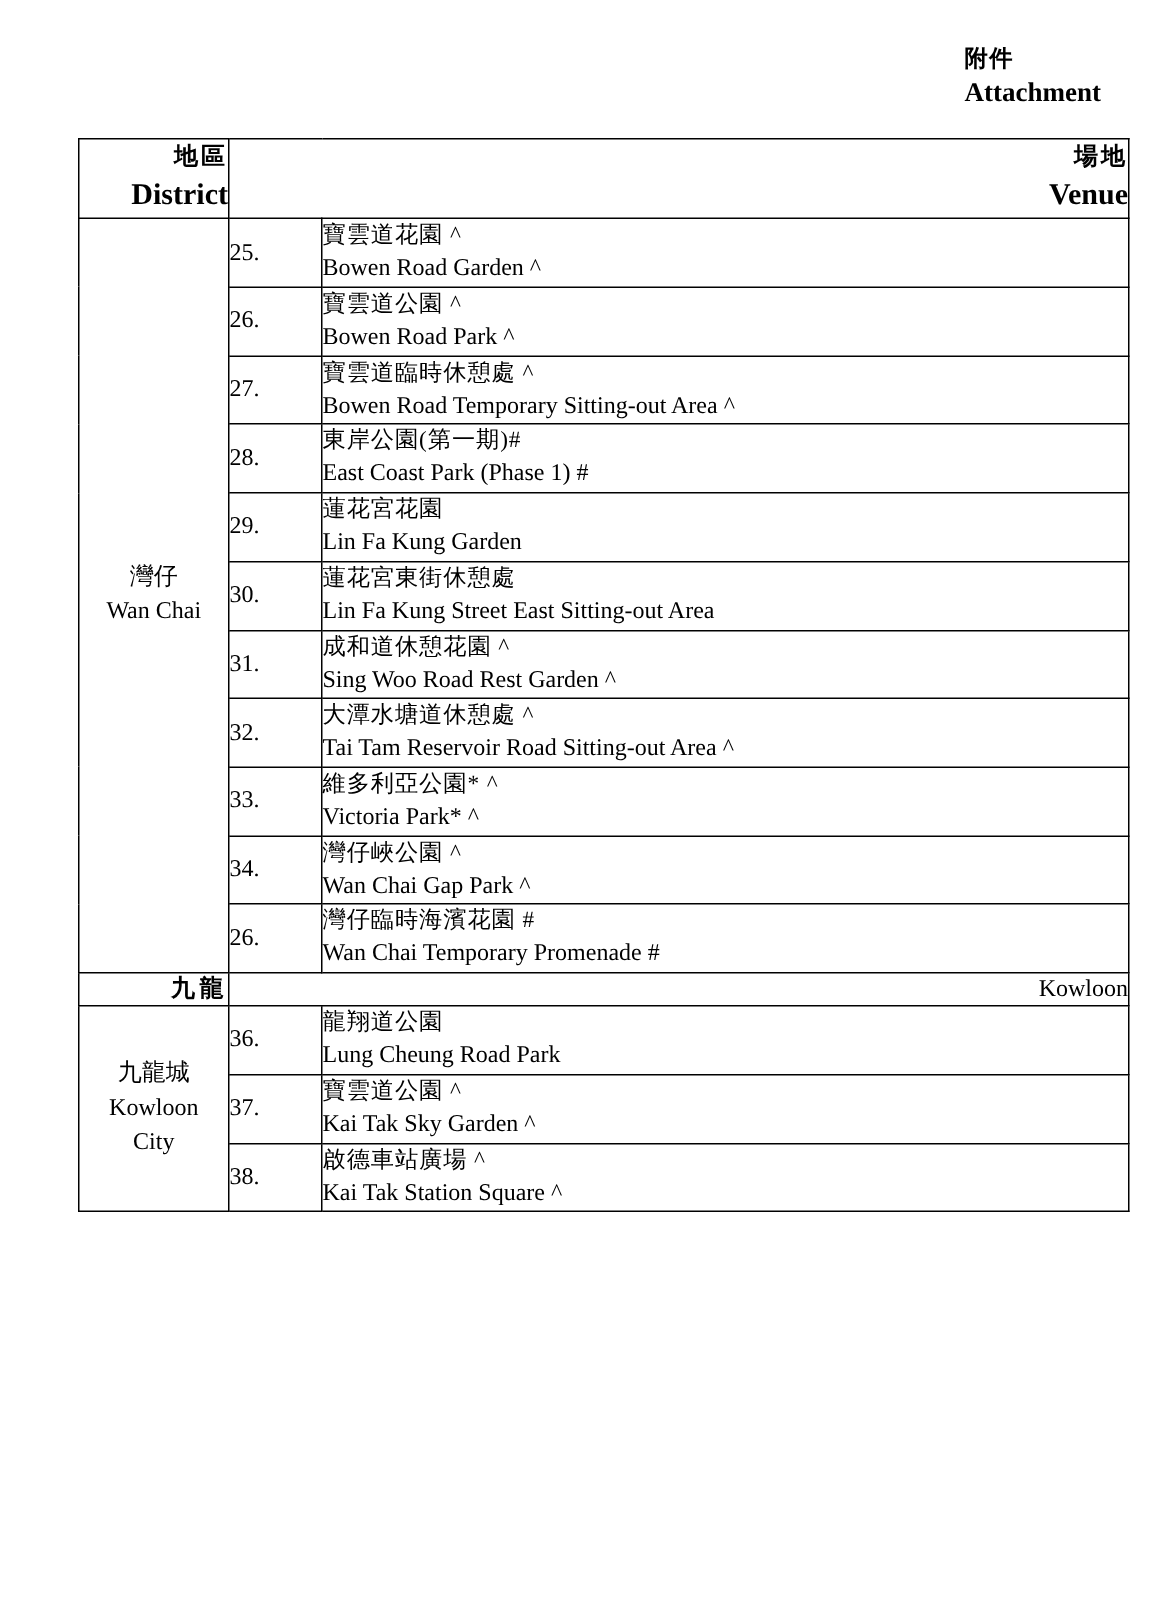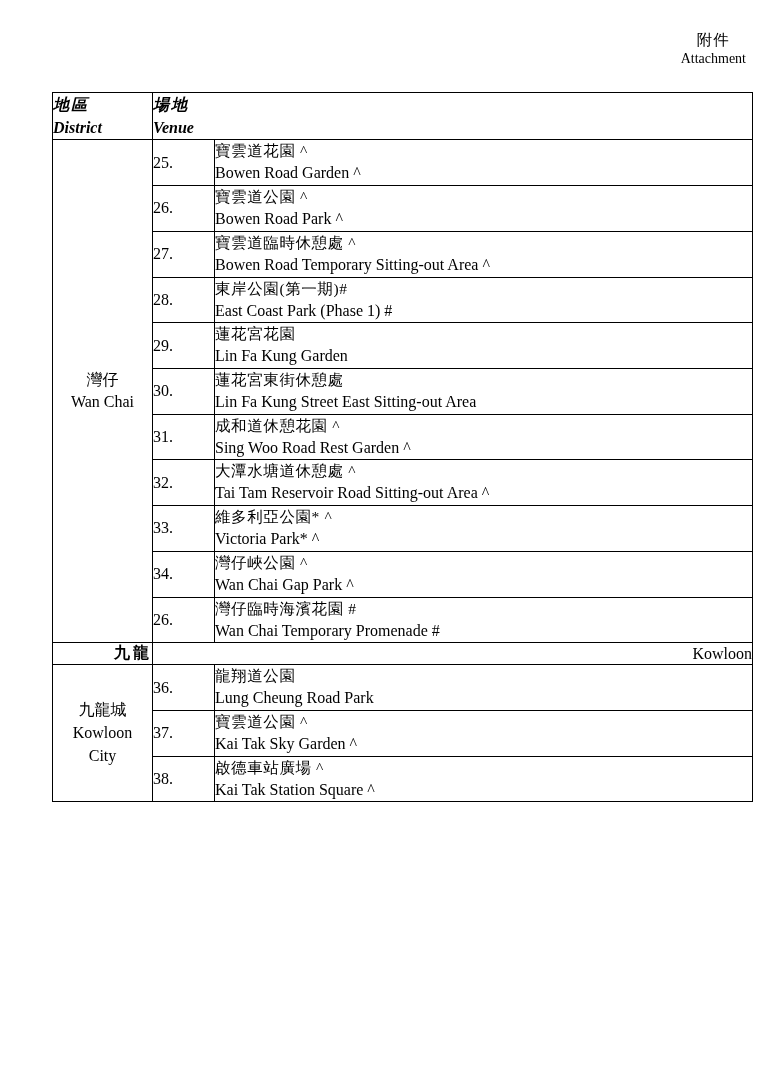--- a/index.html
+++ b/index.html
@@ -16,64 +16,63 @@
   }
   .page {
     position: relative;
     width: 782px;
     height: 1070px;
     box-sizing: border-box;
   }
   .attachment-block {
     position: absolute;
     top: 30px;
-    right: 36px;
-    text-align: center;
-    font-weight: normal;
+    right: 48px;
+    text-align: left;
+    font-weight: bold;
     line-height: 1.28;
   }
   .attachment-zh {
     font-size: 15.5px;
     letter-spacing: 1px;
   }
   .attachment-en {
-    font-size: 14px;
+    font-size: 18px;
   }
   table.venue-table {
     position: absolute;
     left: 52px;
     top: 92px;
     width: 700px;
     border-collapse: collapse;
     table-layout: fixed;
   }
   table.venue-table td,
   table.venue-table th {
     border: 1px solid #000000;
     padding: 0;
     vertical-align: middle;
   }
   .col-district { width: 100px; }
   .col-num { width: 62px; }
   .col-venue { width: 538px; }
 
   thead th {
-    text-align: left;
+    text-align: right;
     font-weight: bold;
     padding: 10px 0 10px 0;
     height: 40px;
-    font-style: italic;
   }
   .hdr-zh {
     font-size: 16px;
     letter-spacing: 2px;
     line-height: 1.45;
   }
   .hdr-en {
-    font-size: 16px;
+    font-size: 20px;
     line-height: 1.45;
   }
   .district-cell {
     text-align: center;
     font-size: 16px;
     line-height: 1.42;
     padding: 4px 2px;
     margin-left: 37px;
   }
   .num-cell {

